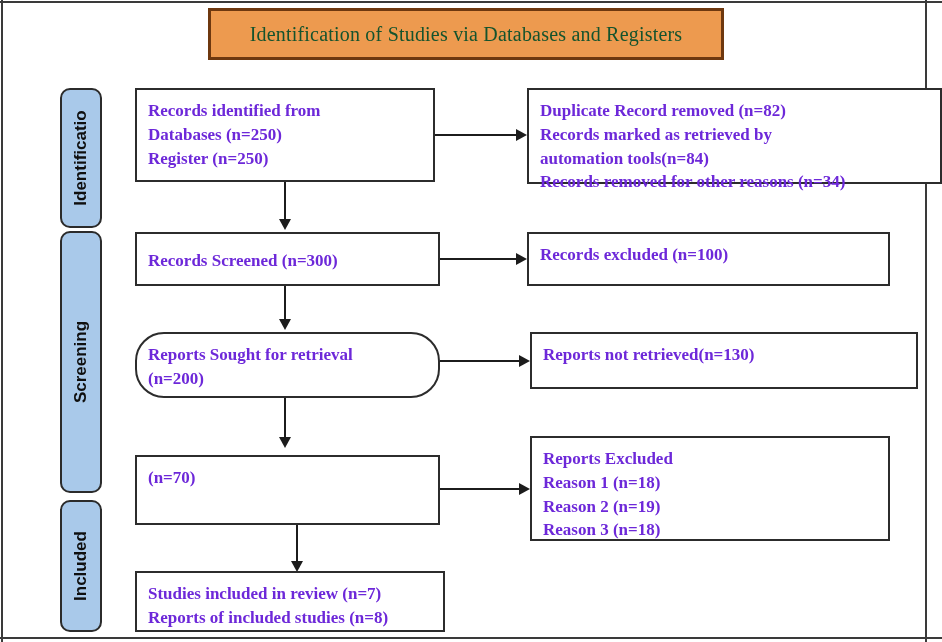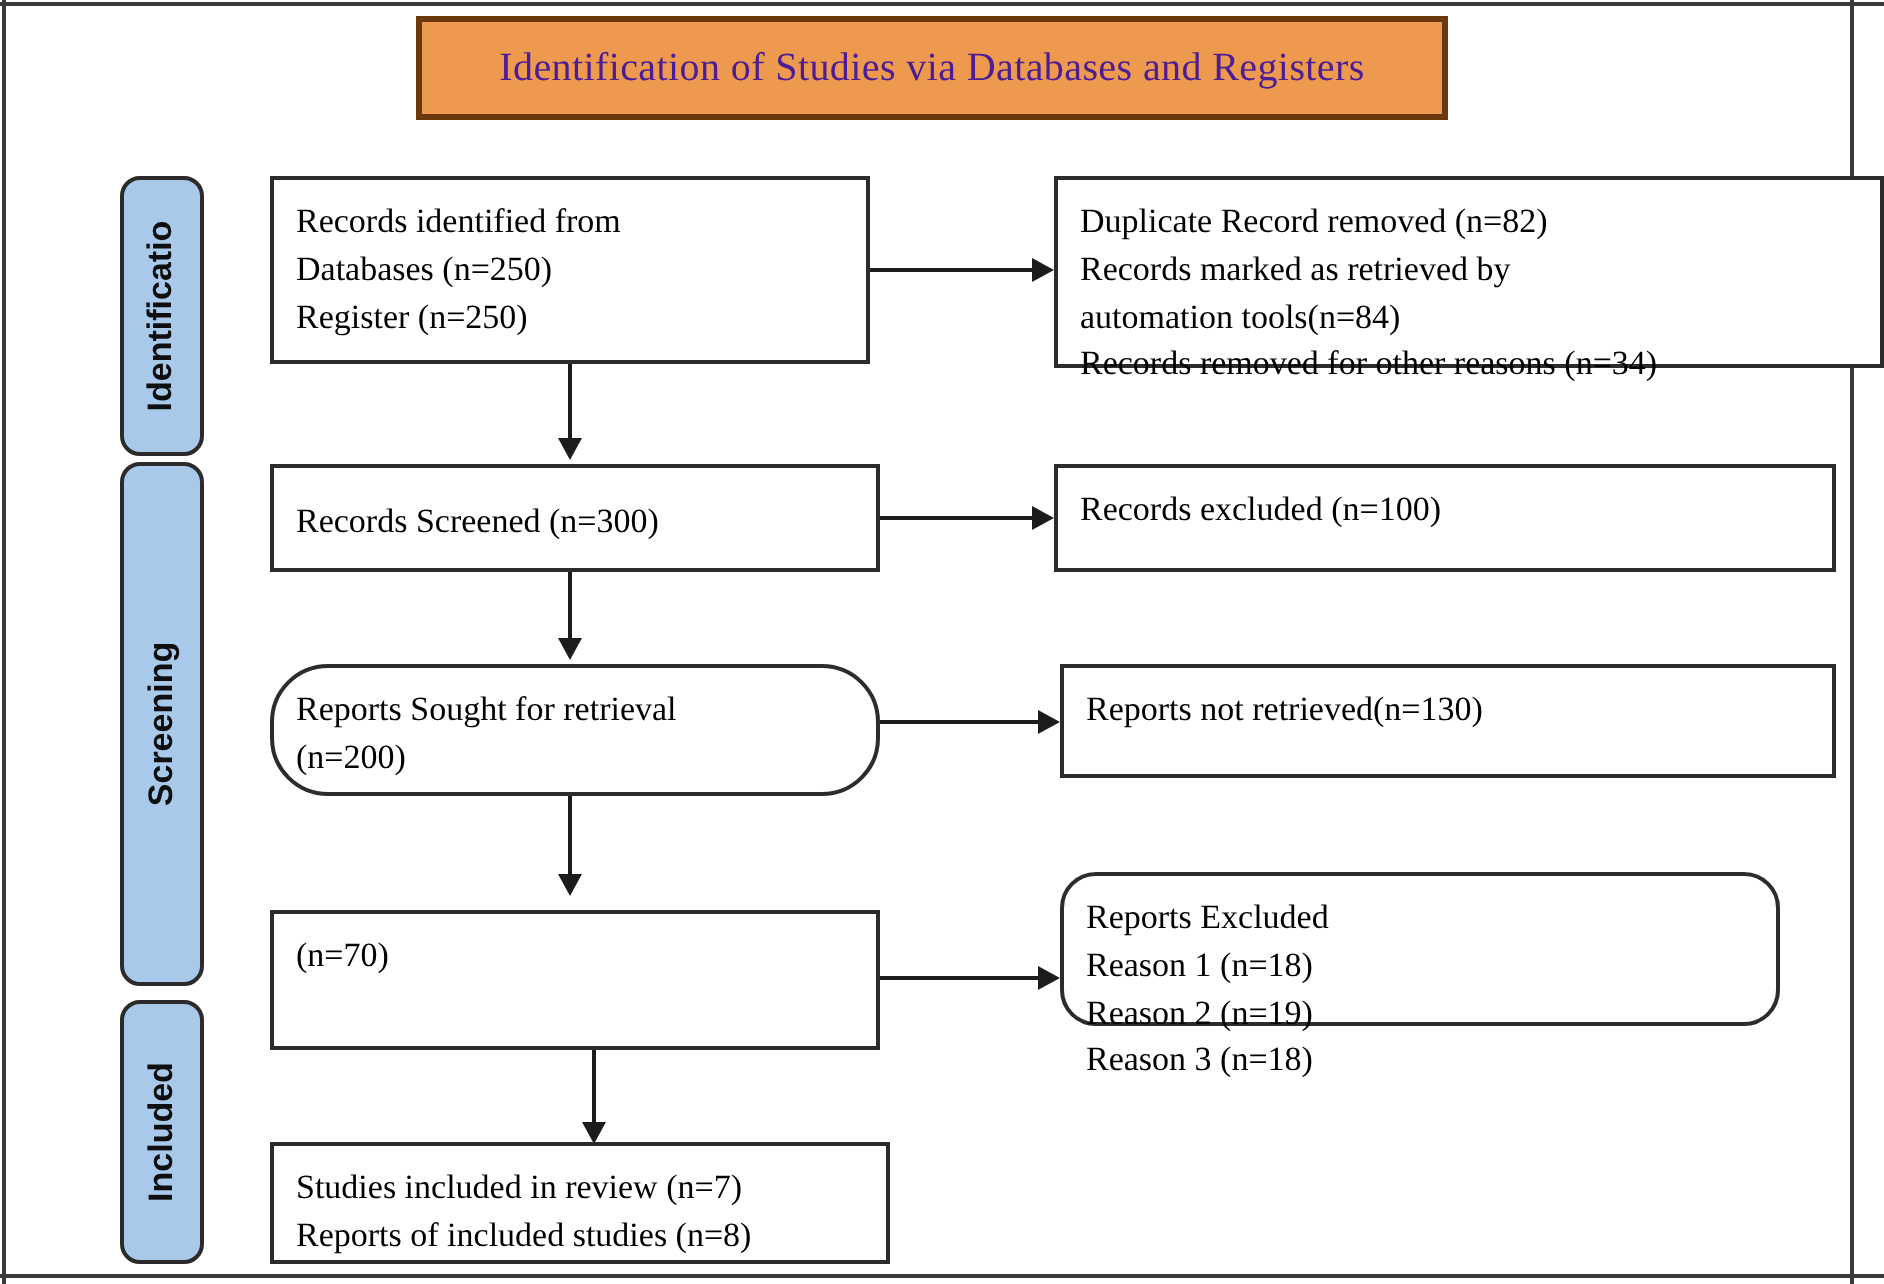--- a/index.html
+++ b/index.html
@@ -28,21 +28,21 @@
 
   
   .banner {
     position: absolute;
     box-sizing: border-box;
     background: #ED9A4F;
     border: 3px solid #6E380F;
     display: flex;
     align-items: center;
     justify-content: center;
-    color: #4c1d95;
+    color: #14532d;
   }
   .banner-text {
     font-size: 20px;
     letter-spacing: 0.2px;
     white-space: nowrap;
   }
 
   
   .stage {
     position: absolute;
@@ -67,22 +67,23 @@
   .fbox {
     position: absolute;
     box-sizing: border-box;
     background: #ffffff;
     border: 2px solid #2c2c2c;
     padding: 9px 10px 6px 11px;
   }
   .fbox .line {
     font-size: 17px;
     line-height: 1.40;
-    color: #000000;
+    color: #6d28d9;
     white-space: nowrap;
+    font-weight: bold;
   }
 
   
   .seg {
     position: absolute;
     background: #1c1c1c;
   }
   .arrow-down {
     position: absolute;
     width: 0;
@@ -140,21 +141,21 @@
   <div class="seg" style="left:435px; top:134px; width:82px; height:2px;"></div>
   <div class="arrow-right" style="left:516px; top:129px;"></div>
 
   <div class="seg" style="left:284px; top:182px; width:2px; height:39px;"></div>
   <div class="arrow-down" style="left:279px; top:219px;"></div>
 
   <div class="fbox" style="left:135px; top:232px; width:305px; height:54px; display:flex; align-items:center;">
     <div class="line">Records Screened (n=300)</div>
   </div>
 
-  <div class="fbox" style="left:527px; top:232px; width:391px; height:54px;">
+  <div class="fbox" style="left:527px; top:232px; width:363px; height:54px;">
     <div class="line">Records excluded (n=100)</div>
   </div>
 
   <div class="seg" style="left:440px; top:258px; width:77px; height:2px;"></div>
   <div class="arrow-right" style="left:516px; top:253px;"></div>
 
   <div class="seg" style="left:284px; top:286px; width:2px; height:35px;"></div>
   <div class="arrow-down" style="left:279px; top:319px;"></div>
 
   <div class="fbox" style="left:135px; top:332px; width:305px; height:66px;border-radius:29px;">
@@ -169,21 +170,21 @@
   <div class="seg" style="left:440px; top:360px; width:80px; height:2px;"></div>
   <div class="arrow-right" style="left:519px; top:355px;"></div>
 
   <div class="seg" style="left:284px; top:398px; width:2px; height:41px;"></div>
   <div class="arrow-down" style="left:279px; top:437px;"></div>
 
   <div class="fbox" style="left:135px; top:455px; width:305px; height:70px;">
     <div class="line">(n=70)</div>
   </div>
 
-  <div class="fbox" style="left:530px; top:436px; width:360px; height:77px;border-radius:18px;">
+  <div class="fbox" style="left:530px; top:436px; width:360px; height:105px;">
     <div class="line">Reports Excluded</div>
     <div class="line">Reason 1 (n=18)</div>
     <div class="line">Reason 2 (n=19)</div>
     <div class="line">Reason 3 (n=18)</div>
   </div>
 
   <div class="seg" style="left:440px; top:488px; width:80px; height:2px;"></div>
   <div class="arrow-right" style="left:519px; top:483px;"></div>
 
   <div class="seg" style="left:296px; top:525px; width:2px; height:38px;"></div>

